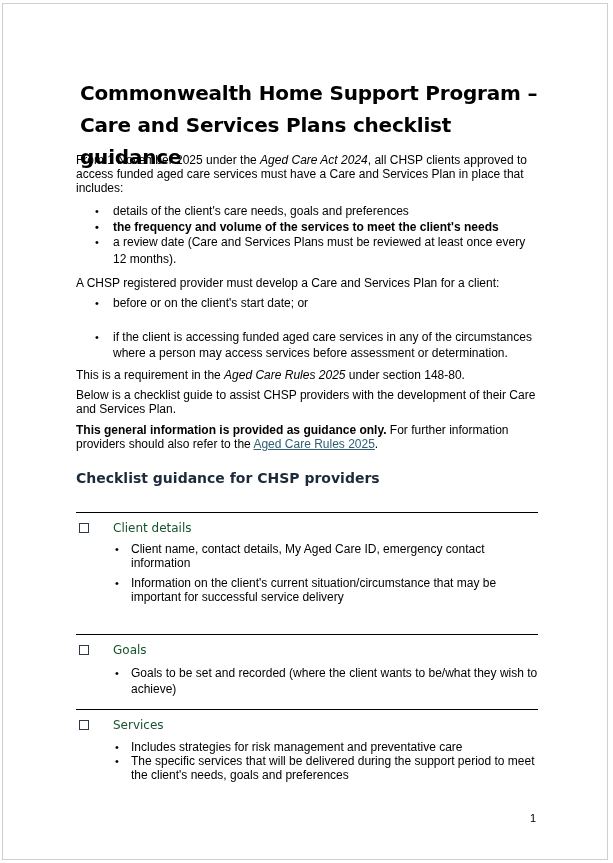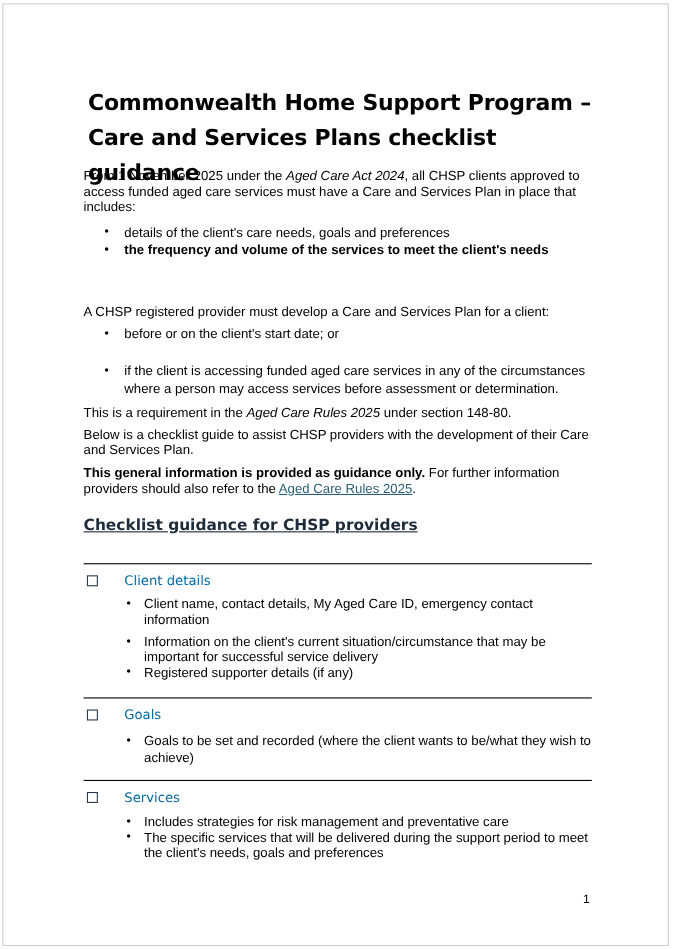--- a/index.html
+++ b/index.html
@@ -19,31 +19,31 @@
   ul { margin: 0; padding: 0; list-style: none; }
   ul.bullets li { position: relative; padding-left: 37px; }
   ul.bullets li::before {
     content: "\2022"; position: absolute; left: 19px; top: 0; font-size: 11px;
   }
   em { font-style: italic; }
   strong { font-weight: bold; }
   a.link { color: #2e5f74; text-decoration: underline; }
   h2 {
     position: absolute; left: 0; top: 469px; margin: 0;
-    font-family: "DejaVu Sans", sans-serif; font-weight: bold; font-size: 14px; line-height: 18px; color: #1c2a3a; text-decoration: underline;
+    font-family: "DejaVu Sans", sans-serif; font-weight: bold; font-size: 14px; line-height: 18px; color: #1c2a3a;
   }
   .rule { position: absolute; left: 0; width: 462px; height: 0; border-top: 1.3px solid #000; }
   .check-row { position: absolute; left: 0; width: 462px; }
   .checkbox {
     position: absolute; left: 3px; top: 2px; width: 10px; height: 10px;
     border: 1px solid #2a3a4a; box-sizing: border-box; background: #fff;
   }
   .check-title {
     position: absolute; left: 37px; top: 0; font-family: "DejaVu Sans", sans-serif;
-    font-size: 12px; line-height: 15px; color: #0369a1;
+    font-size: 12px; line-height: 15px; color: #14532d;
   }
   .check-items { position: absolute; left: 36px; width: 426px; }
   .check-items li { position: relative; padding-left: 19px; font-size: 12px; line-height: 14px; }
   .check-items li::before { content: "\2022"; position: absolute; left: 3px; top: 0; font-size: 11px; }
   .page-num { position: absolute; left: 530px; top: 812px; font-size: 11px; line-height: 13px; color: #000; }
 </style>
 </head>
 <body>
 
 <div class="page"></div>
@@ -52,20 +52,21 @@
   <h1>
     <span>Commonwealth Home Support Program –</span><br>
     <span>Care and Services Plans checklist guidance</span>
   </h1>
 
   <p class="blk" style="top:153px;"><span>From 1 November 2025 under the </span><em>Aged Care Act 2024</em><span>, all CHSP clients approved to access funded aged care services must have a Care and Services Plan in place that includes:</span></p>
 
   <ul class="bullets blk" style="top:204px;">
     <li style="margin-bottom:2px;">details of the client's care needs, goals and preferences</li>
     <li style="margin-bottom:0;font-weight:bold;">the frequency and volume of the services to meet the client's needs</li>
+    <li style="line-height:17px;">a review date (Care and Services Plans must be reviewed at least once every 12 months).</li>
   </ul>
 
   <p class="blk" style="top:276px;">A CHSP registered provider must develop a Care and Services Plan for a client:</p>
 
   <ul class="bullets blk" style="top:296px;">
     <li style="margin-bottom:19px;">before or on the client's start date; or</li>
     <li style="line-height:16px;">if the client is accessing funded aged care services in any of the circumstances where a person may access services before assessment or determination.</li>
   </ul>
 
   <p class="blk" style="top:368px;"><span>This is a requirement in the </span><em>Aged Care Rules 2025</em><span> under section 148-80.</span></p>
@@ -77,21 +78,20 @@
   <h2>Checklist guidance for CHSP providers</h2>
 
   <div class="rule" style="top:512px;"></div>
 
   <div class="check-row" style="top:521px;">
     <span class="checkbox"></span>
     <span class="check-title">Client details</span>
     <ul class="check-items" style="top:21px;">
       <li style="margin-bottom:6px;">Client name, contact details, My Aged Care ID, emergency contact information</li>
       <li>Information on the client's current situation/circumstance that may be important for successful service delivery</li>
-      <li>Registered supporter details (if any)</li>
     </ul>
   </div>
 
   <div class="rule" style="top:634px;"></div>
 
   <div class="check-row" style="top:643px;">
     <span class="checkbox"></span>
     <span class="check-title">Goals</span>
     <ul class="check-items" style="top:22px;">
       <li style="line-height:16px;">Goals to be set and recorded (where the client wants to be/what they wish to achieve)</li>

